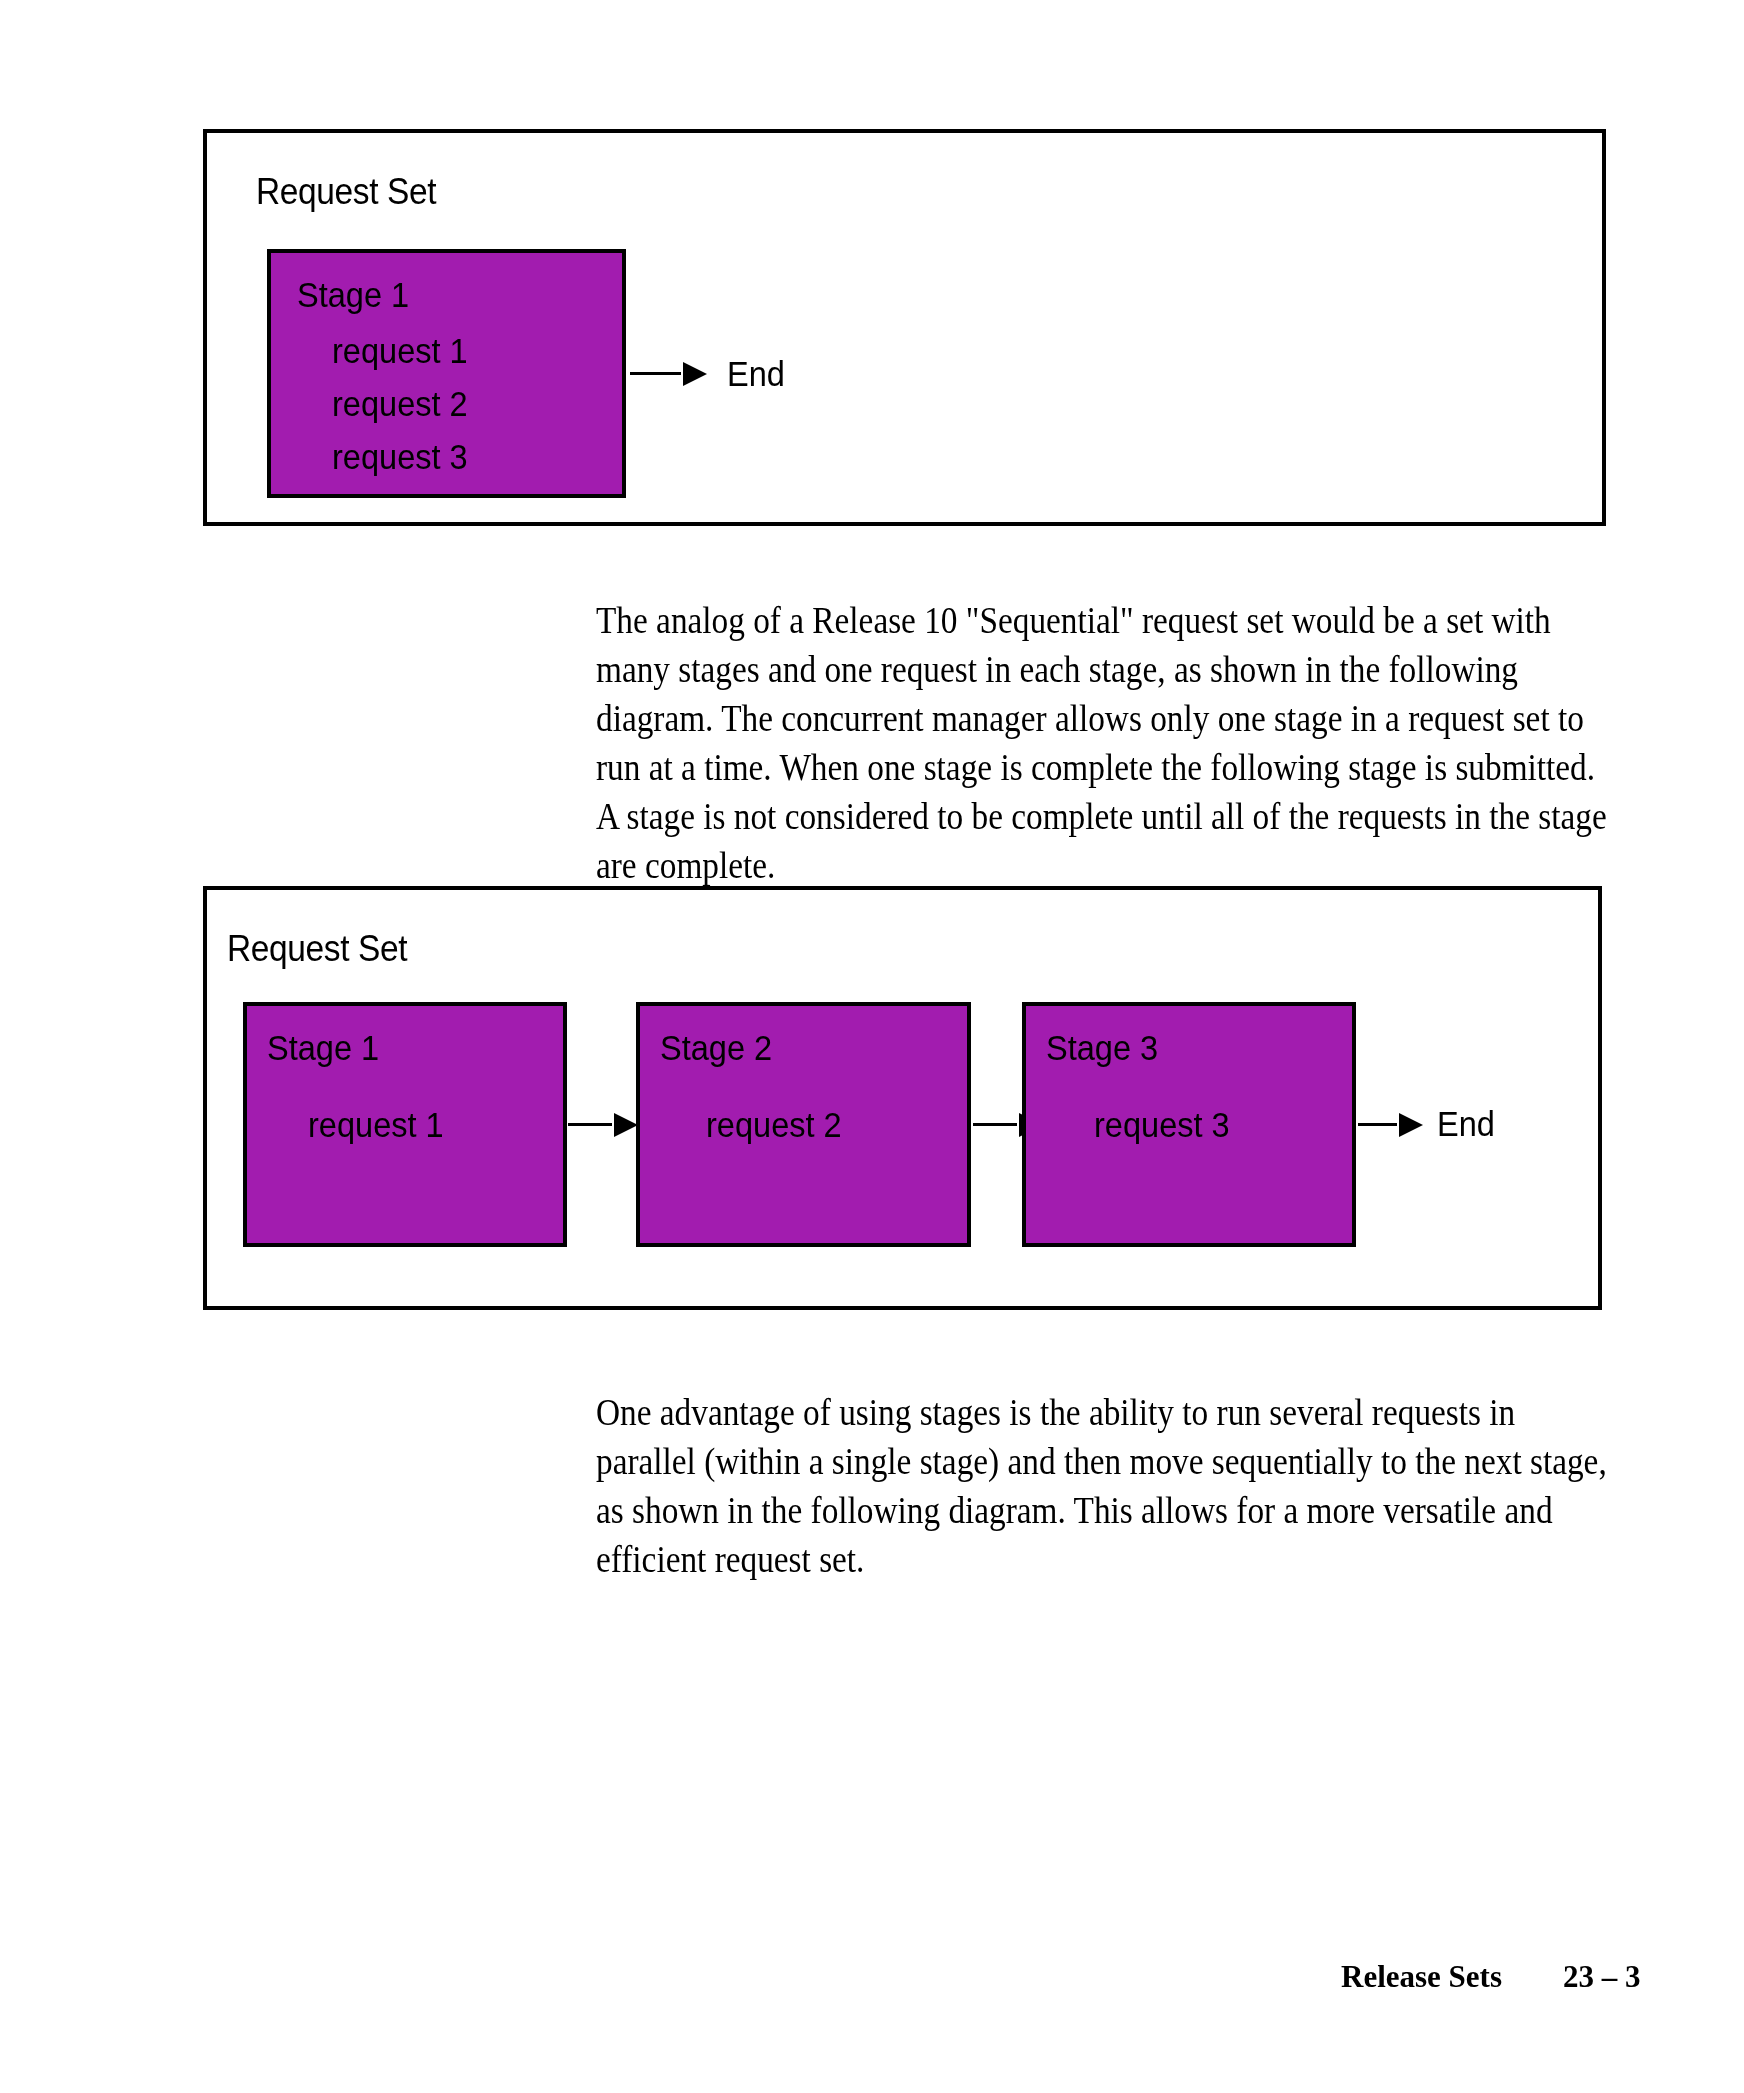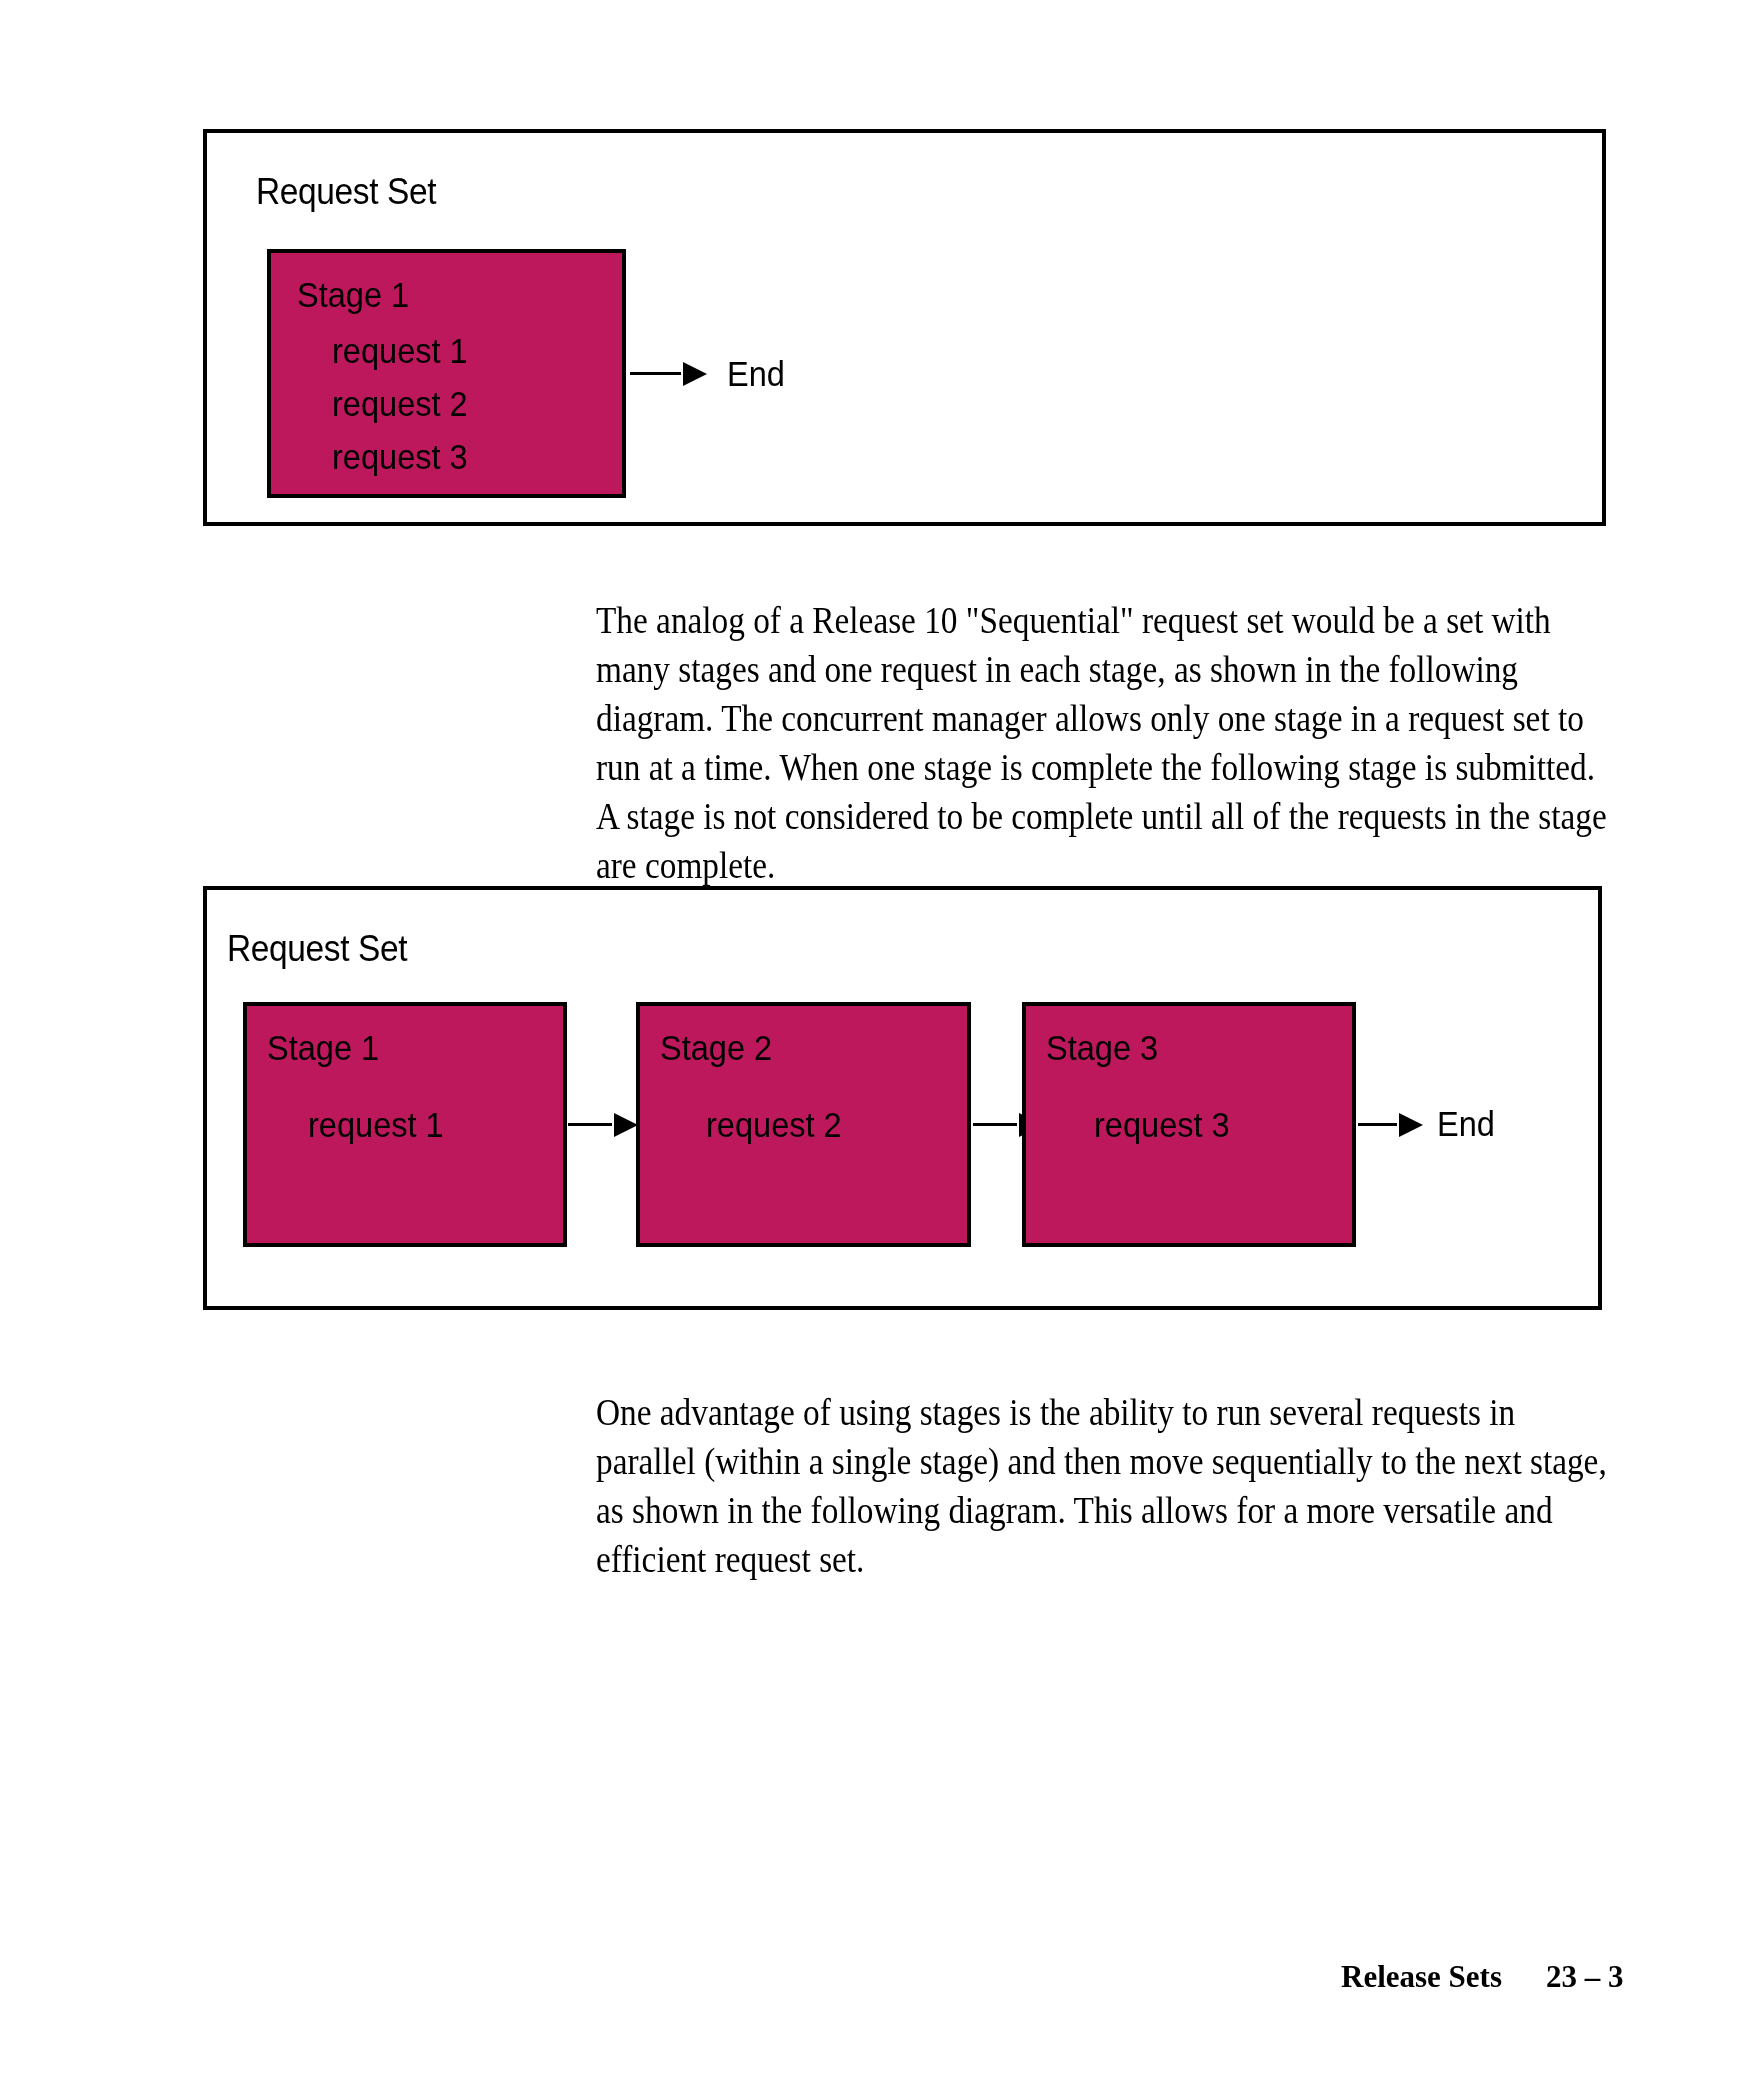--- a/index.html
+++ b/index.html
@@ -32,21 +32,21 @@
     letter-spacing: -0.4px;
     color: #000000;
     white-space: nowrap;
     transform: scaleX(0.93);
     transform-origin: left center;
   }
 
   
   .stage-box {
     position: absolute;
-    background: #be185d;
+    background: #a21caf;
     border: 4.3px solid #000000;
     box-sizing: border-box;
   }
 
   .stage-label,
   .request-item,
   .end-label {
     position: absolute;
     font-family: "Liberation Sans", "DejaVu Sans", sans-serif;
     font-size: 35px;
@@ -91,21 +91,21 @@
   
   .footer {
     position: absolute;
     font-family: "Liberation Serif", "DejaVu Serif", serif;
     font-weight: bold;
     font-size: 31px;
     line-height: 1;
     white-space: nowrap;
     color: #000000;
   }
-  .footer-pagenum { margin-left: 44px; }
+  .footer-pagenum { margin-left: 61px; }
 </style>
 </head>
 <body>
 
 <div class="diagram-frame" style="left:203px; top:129px; width:1403px; height:397px;">
 
   <div class="frame-title" style="left:49px; top:41px;">Request Set</div>
 
   <div class="stage-box" style="left:60px; top:116px; width:359px; height:249px;">
 

